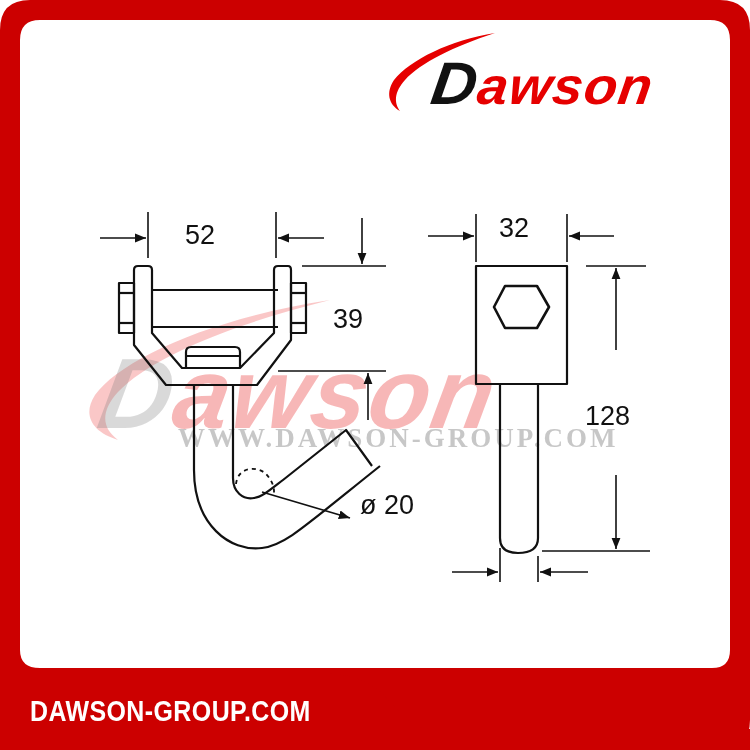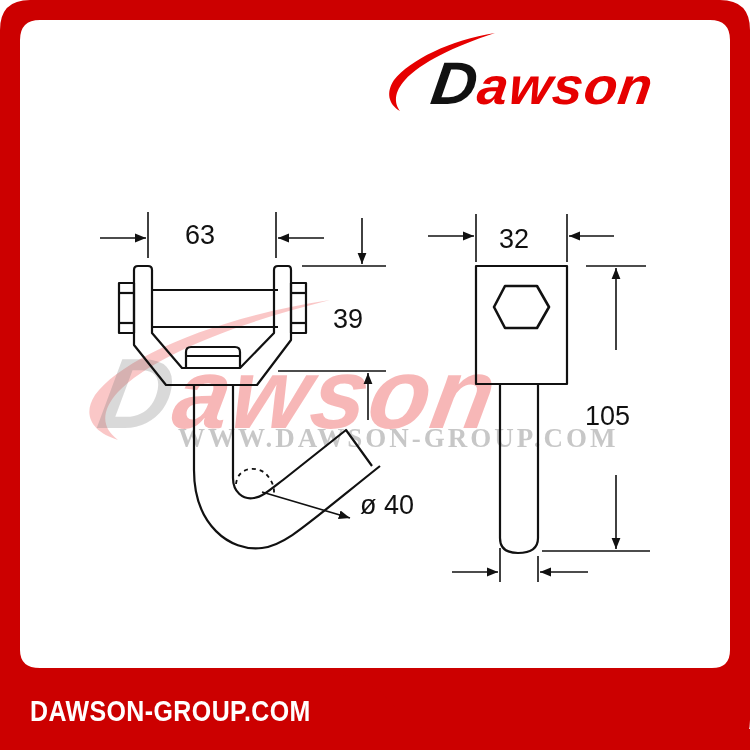--- a/index.html
+++ b/index.html
@@ -125,19 +125,19 @@
     <line x1="542" y1="551" x2="650" y2="551" stroke-width="1.6"></line>
     <line x1="616" y1="475" x2="616" y2="549" stroke-width="1.6" marker-end="url(#arr)"></line>
 
     <line x1="500" y1="548" x2="500" y2="582" stroke-width="1.6"></line>
     <line x1="538" y1="556" x2="538" y2="582" stroke-width="1.6"></line>
     <line x1="452" y1="572" x2="498" y2="572" stroke-width="1.6" marker-end="url(#arr)"></line>
     <line x1="588" y1="572" x2="540" y2="572" stroke-width="1.6" marker-end="url(#arr)"></line>
   </g>
 </svg>
 
-<div class="dim" style="left:185px; top:222px;">63</div>
+<div class="dim" style="left:185px; top:222px;">52</div>
 <div class="dim" style="left:333px; top:306px;">39</div>
-<div class="dim" style="left:360px; top:492px;">ø 40</div>
-<div class="dim" style="left:499px; top:226px;">32</div>
-<div class="dim" style="left:585px; top:403px;">105</div>
+<div class="dim" style="left:360px; top:492px;">ø 20</div>
+<div class="dim" style="left:499px; top:215px;">32</div>
+<div class="dim" style="left:585px; top:403px;">128</div>
 
 <div class="footer-text">DAWSON-GROUP.COM</div>
 
 </body></html>

